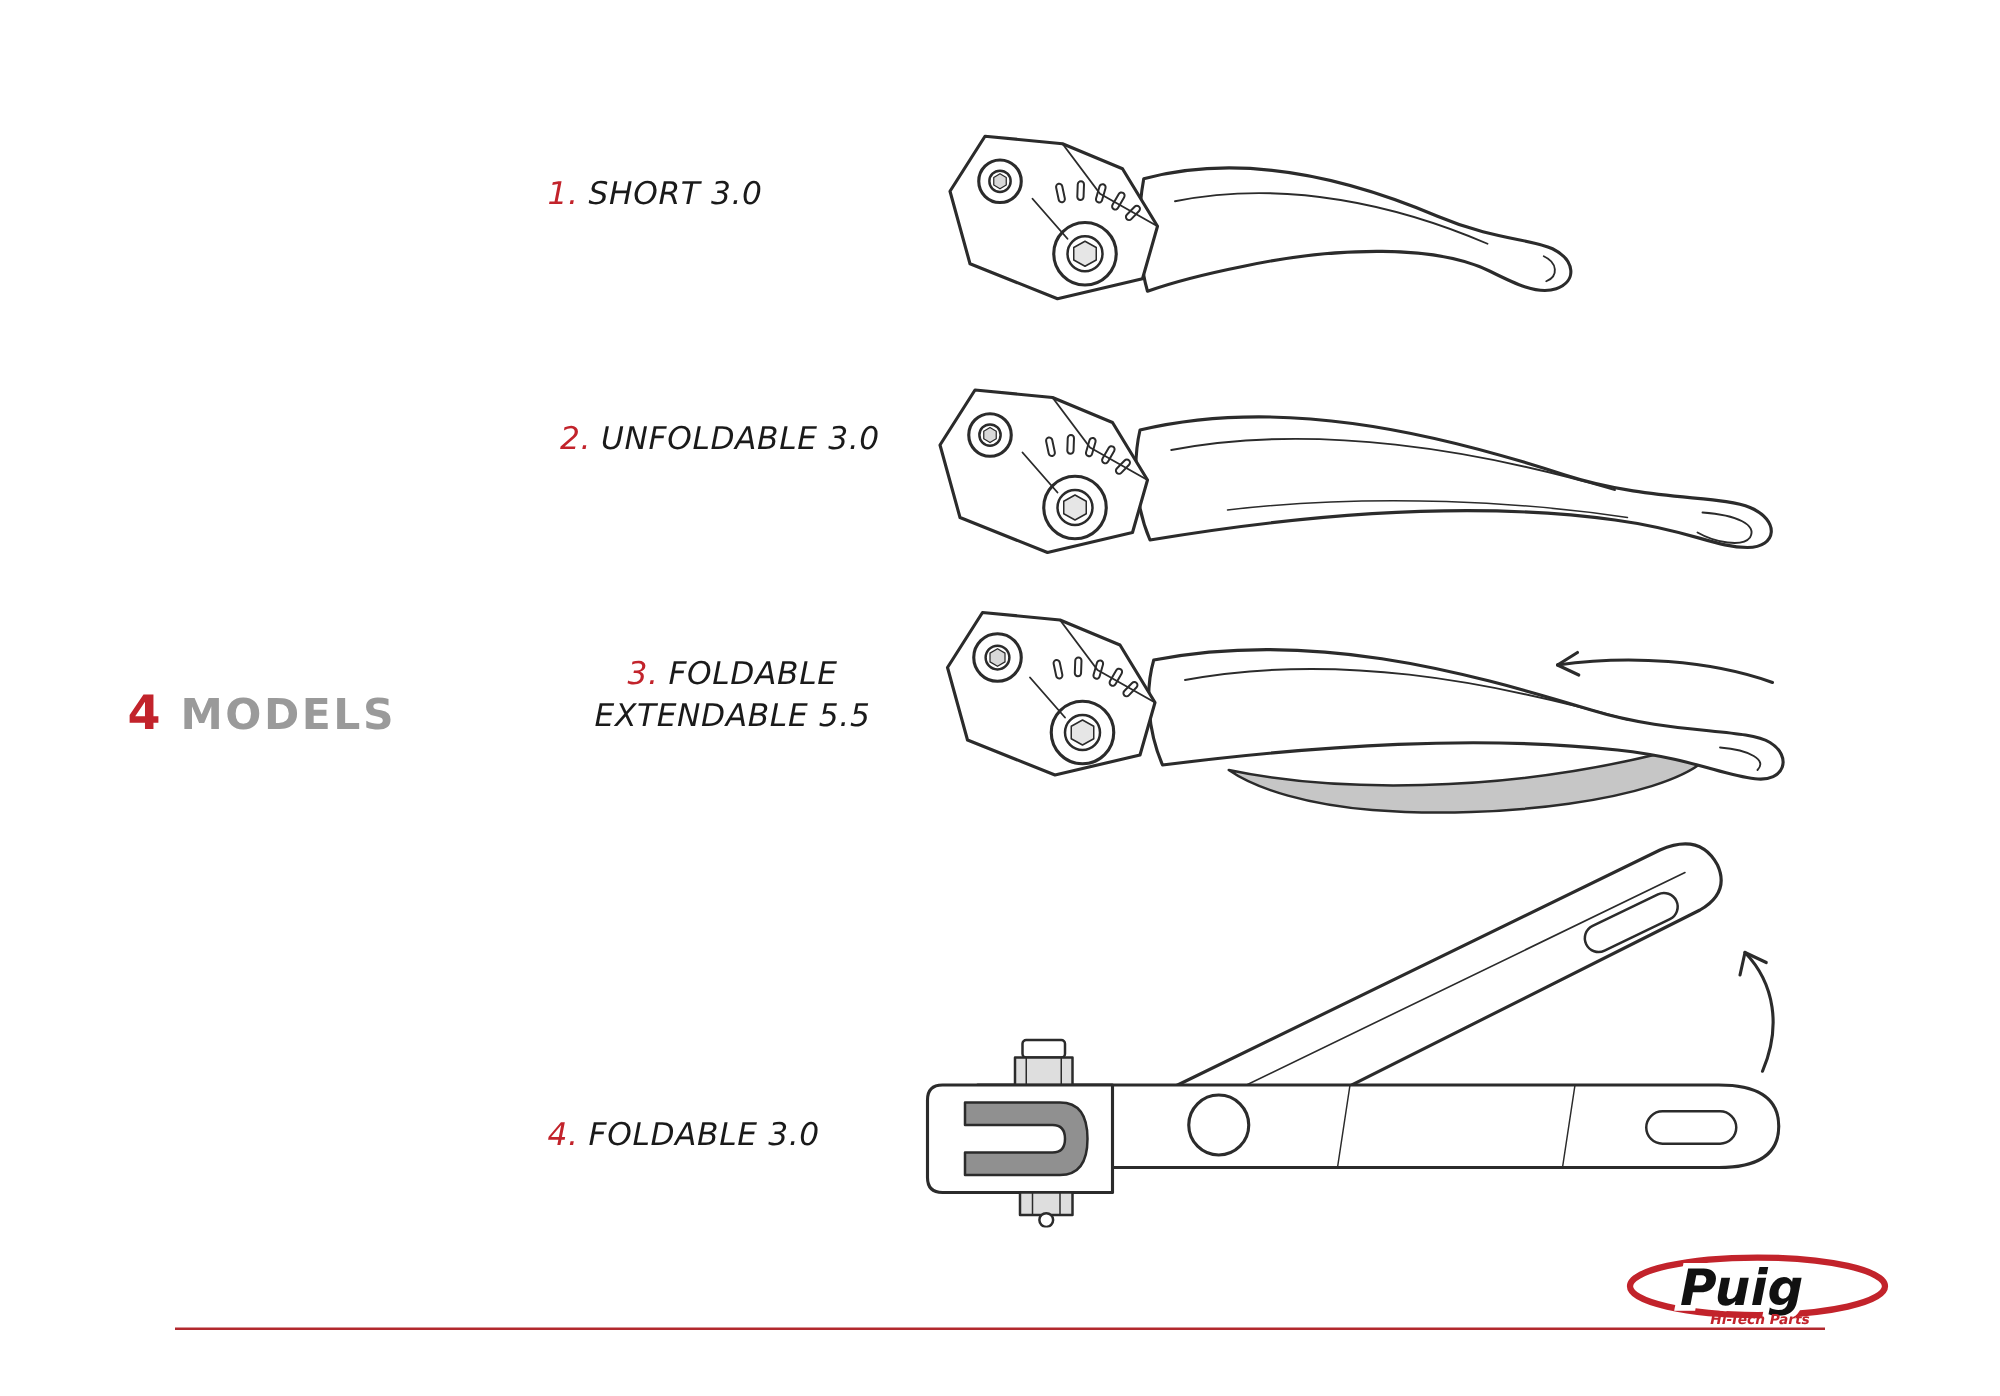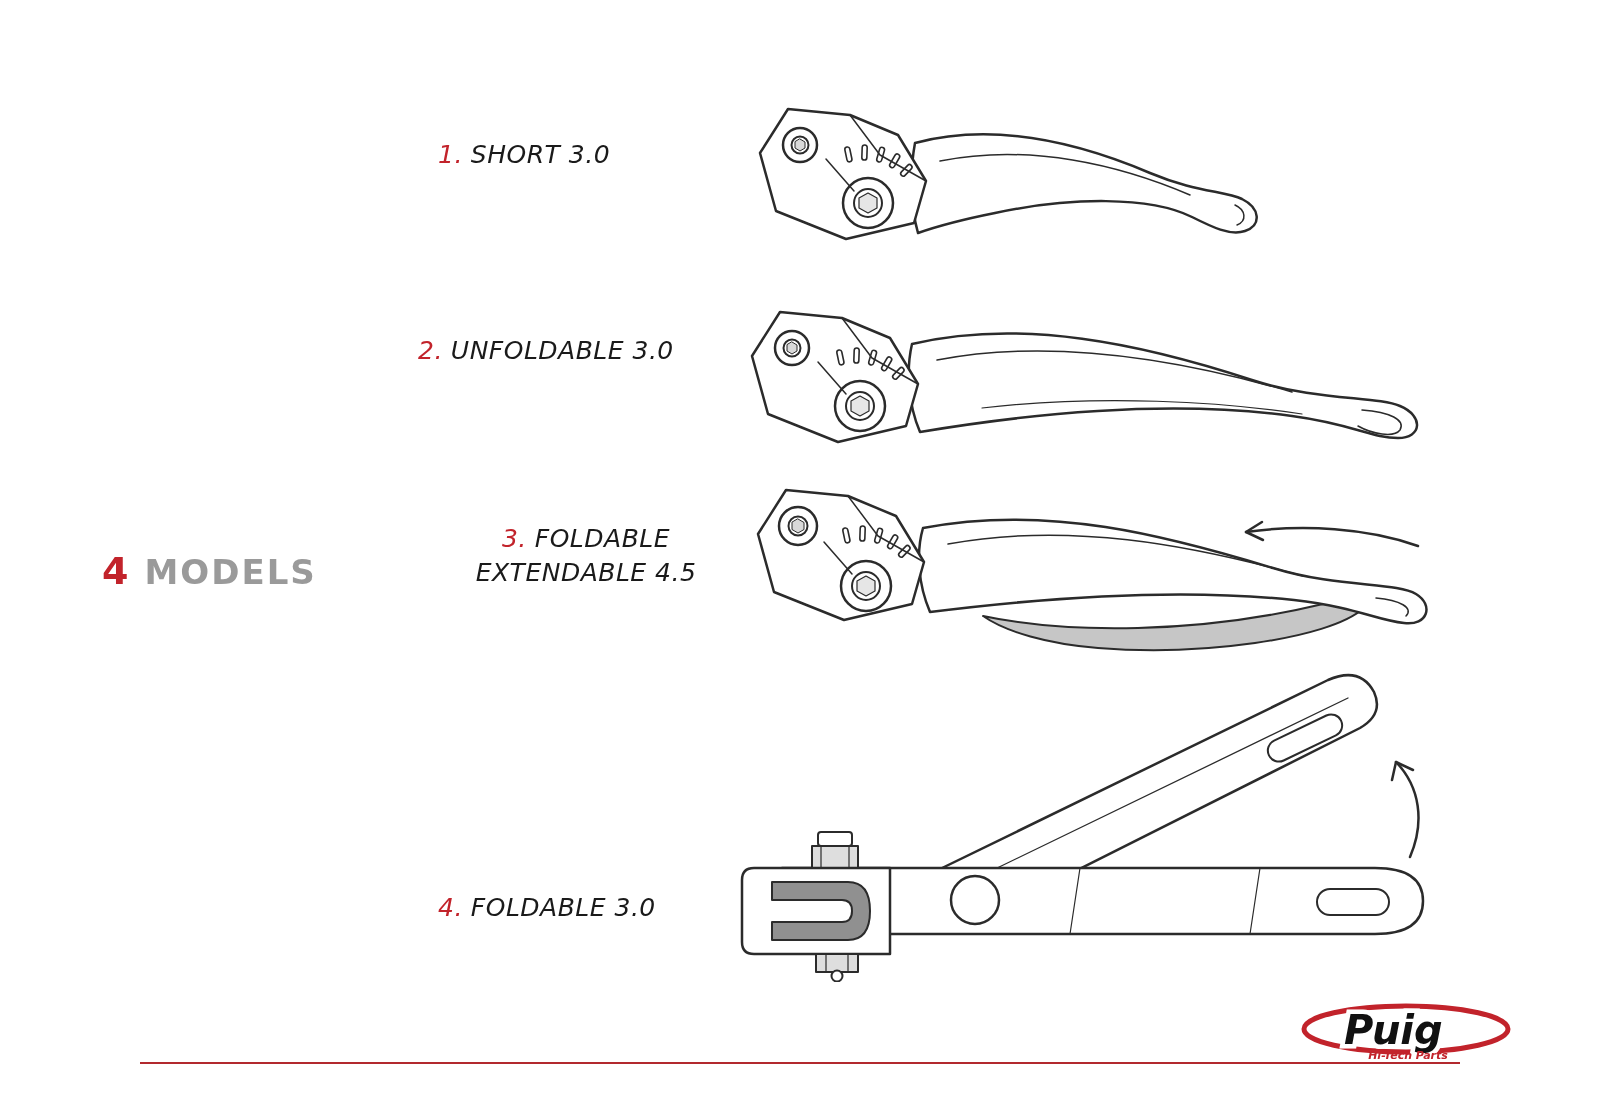--- a/index.html
+++ b/index.html
@@ -25,21 +25,21 @@
   
   .model-label{
     position:absolute;
     font-style:italic;font-weight:normal;
     font-size:25px;letter-spacing:0.5px;
     color:#1a1a1a;
     line-height:1.35;
   }
   .model-label .num{color:#c2232b;margin-right:8px;}
   .label-1{left:438px;top:138px;}
-  .label-2{left:418px;top:334px;}
+  .label-2{left:448px;top:334px;}
   .label-3{left:436px;top:522px;width:300px;text-align:center;}
   .label-4{left:438px;top:891px;}
   
   .illu{position:absolute;}
   .illu-1{left:730px;top:95px;}
   .illu-2{left:722px;top:298px;}
   .illu-3{left:728px;top:476px;}
   .illu-4{left:720px;top:672px;}
   
   .logo{position:absolute;left:1288px;top:1002px;}
@@ -114,21 +114,21 @@
         <rect x="132" y="50" width="5" height="15" rx="2.5" transform="rotate(2 134 58)"></rect>
         <rect x="148" y="52" width="5" height="15" rx="2.5" transform="rotate(16 150 60)"></rect>
         <rect x="162" y="58" width="5" height="15" rx="2.5" transform="rotate(30 164 66)"></rect>
         <rect x="174" y="68" width="5" height="14" rx="2.5" transform="rotate(44 176 75)"></rect>
       </g>
       <path d="M96,64 L124,96" fill="none" stroke-width="1.5"></path>
     </g>
   </svg>
 
   <div class="model-label label-3">
-    <span class="num">3.</span><span class="name">FOLDABLE EXTENDABLE 4.5</span>
+    <span class="num">3.</span><span class="name">FOLDABLE EXTENDABLE 5.5</span>
   </div>
 
   <svg class="illu illu-3" width="715" height="205" viewBox="0 0 715 205">
     <g stroke="#2b2b2b" stroke-linejoin="round" stroke-linecap="round">
 
       <path d="M255,140 C340,158 470,158 595,128 C625,120 645,122 636,132 C600,164 470,180 370,172 C320,168 278,156 255,140 Z" fill="#c6c6c6" stroke-width="2"></path>
 
       <path d="M195,52 C320,28 440,60 545,92 C610,112 668,106 688,118 C706,129 700,150 676,147 C648,144 628,131 566,124 C455,112 330,120 202,136 C190,108 188,76 195,52 Z" fill="#ffffff" stroke-width="2.5"></path>
       <path d="M220,68 C340,46 460,68 575,100" fill="none" stroke-width="1.5"></path>
       <path d="M648,122 C672,124 686,132 678,140" fill="none" stroke-width="1.5"></path>

